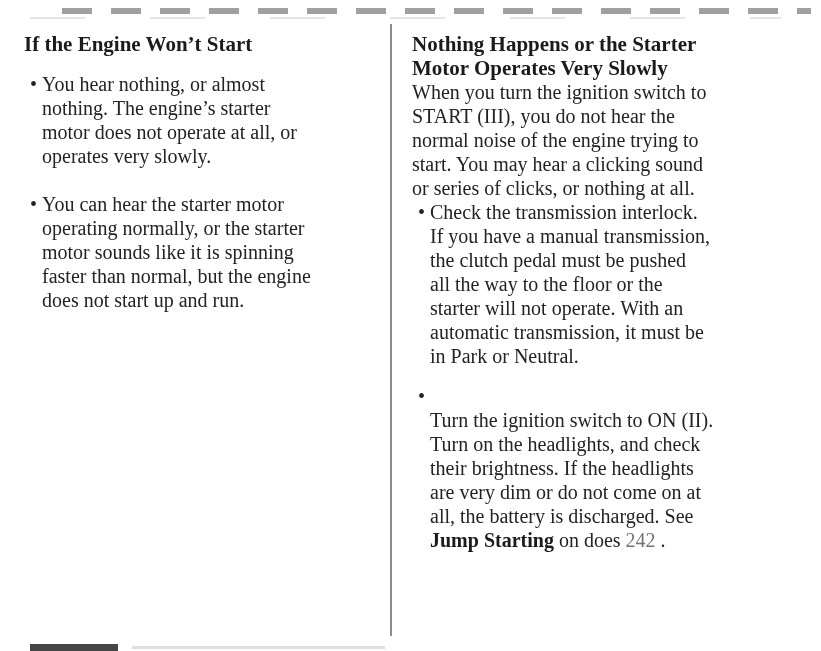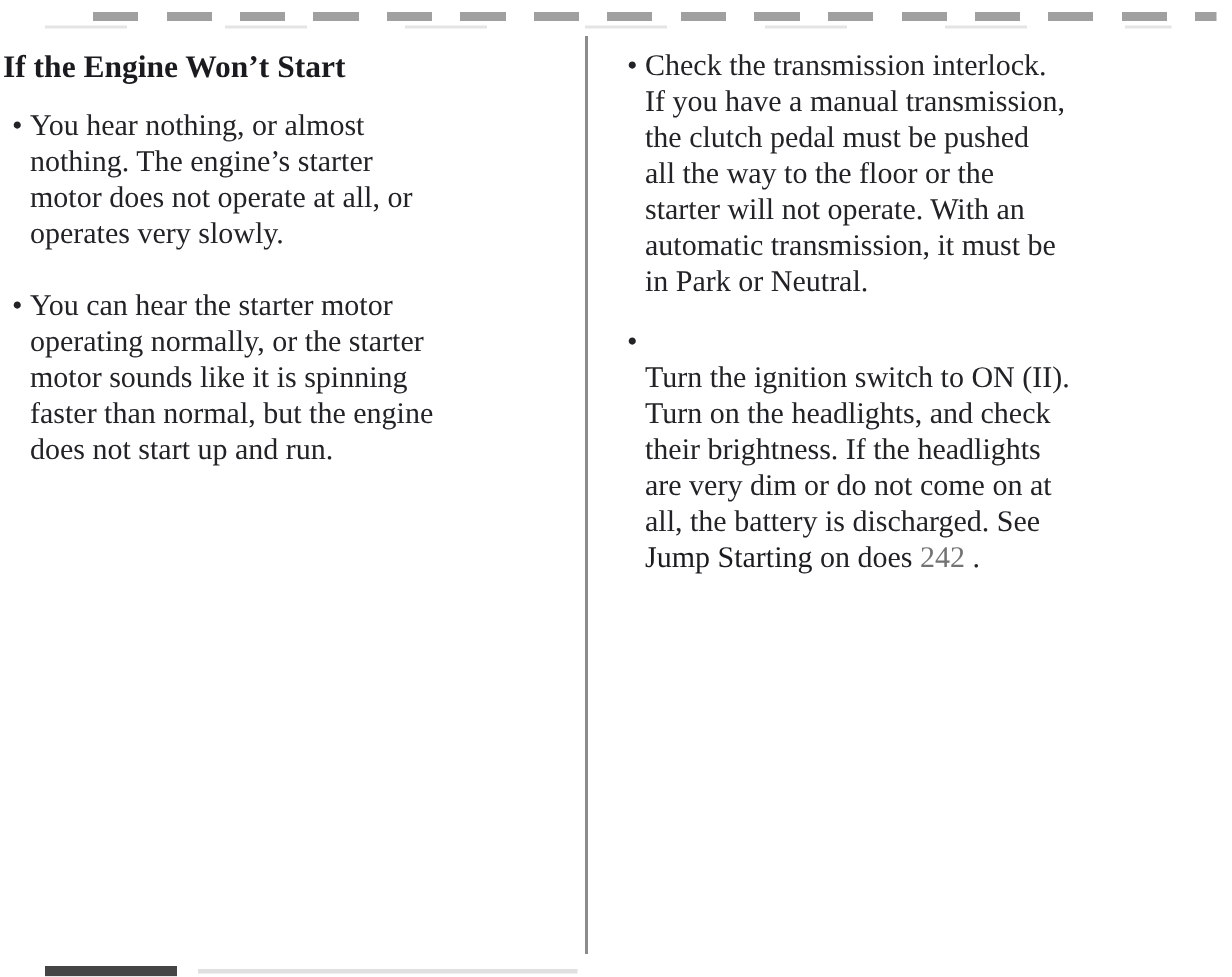--- a/index.html
+++ b/index.html
@@ -38,21 +38,21 @@
     left: 132px; top: 646px; width: 253px; height: 3px;
     background: #e0e0e0;
   }
   .divider {
     position: absolute;
     left: 390px; top: 24px; width: 2px; height: 612px;
     background: #8c8c8c;
   }
   
   .col { position: absolute; top: 32px; }
-  .col-left  { left: 2px;  width: 372px; }
+  .col-left  { left: 24px;  width: 372px; }
   .col-right { left: 412px; width: 402px; }
   .heading {
     margin: 0;
     font-size: 21px;
     line-height: 24px;
     font-weight: bold;
     color: #1b1b1f;
     white-space: pre-line;
   }
   .para {
@@ -75,21 +75,21 @@
   }
   .bullet .marker {
     flex: 0 0 18px;
     padding-left: 6px;
     box-sizing: border-box;
   }
   .bullet .btext { flex: 1; white-space: pre-line; }
   .mt16 { margin-top: 16px; }
   .mt24 { margin-top: 24px; }
   .mt0  { margin-top: 0; }
-  .bold-run { font-weight: normal; color: #1b1b1f; }
+  .bold-run { font-weight: bold; color: #1b1b1f; }
   .page-link {
     color: #737373;
     text-decoration: none;
     cursor: pointer;
   }
   .final-line { white-space: normal; }
 </style>
 </head>
 <body>
 
@@ -115,20 +115,27 @@
 operating normally, or the starter
 motor sounds like it is spinning
 faster than normal, but the engine
 does not start up and run.</span>
     </div>
   </div>
 
   <div class="divider"></div>
 
   <div class="col col-right">
+    <h2 class="heading">Nothing Happens or the Starter
+Motor Operates Very Slowly</h2>
+    <p class="para tight">When you turn the ignition switch to
+START (III), you do not hear the
+normal noise of the engine trying to
+start. You may hear a clicking sound
+or series of clicks, or nothing at all.</p>
 
 
     <div class="bullet mt0">
       <span class="marker">•</span>
       <span class="btext">Check the transmission interlock.
 If you have a manual transmission,
 the clutch pedal must be pushed
 all the way to the floor or the
 starter will not operate. With an
 automatic transmission, it must be

